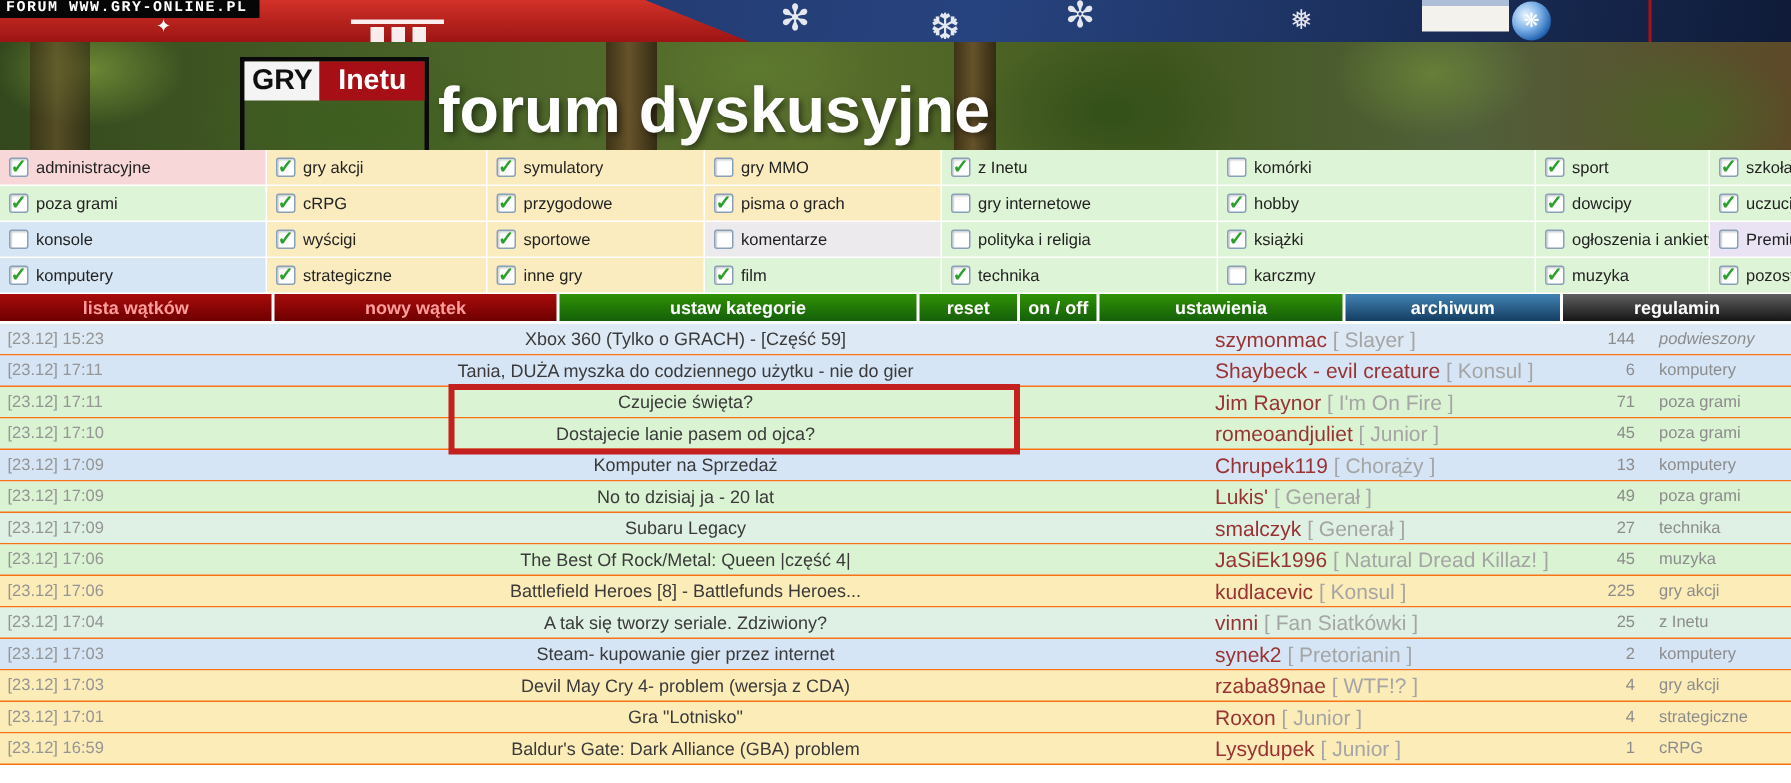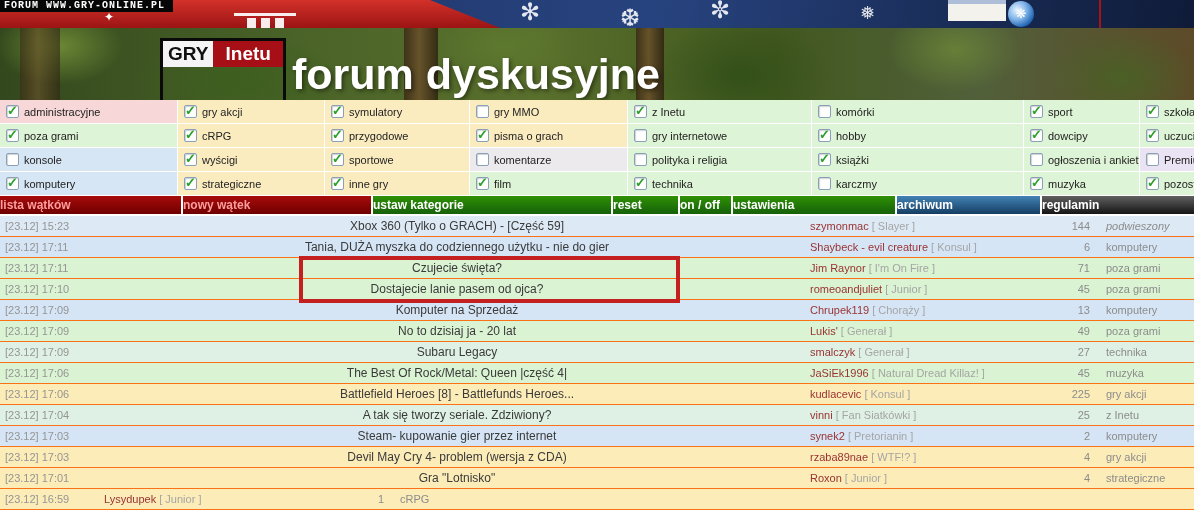--- a/index.html
+++ b/index.html
@@ -63,39 +63,39 @@
   .cell.pink { background:#f7d7d7; } .cell.yellow { background:#fbecc0; }
   .cell.green { background:#def4d6; } .cell.blue { background:#d6e6f5; }
   .cell.lavender { background:#e9e3f3; } .cell.gray { background:#eceaec; }
   .cb { width:13px; height:13px; min-width:13px; background:#fff; border:1px solid #88a0b8;
         border-radius:2px; position:relative; box-shadow:inset 1px 1px 1px rgba(0,0,0,.18); }
   .cb.on::after { content:"✓"; position:absolute; left:0px; top:-3px; color:#2ba12b;
                   font-weight:bold; font-size:13px; }
 
   
   .nav { height:18px; display:flex; gap:2px; background:#fff; margin-bottom:2px; }
-  .navbtn { display:flex; align-items:center; justify-content:flex-start; font-size:12px;
+  .navbtn { display:flex; align-items:center; justify-content:center; font-size:12px;
             font-weight:bold; cursor:pointer; }
   .navbtn.red  { background:linear-gradient(#a80b0b,#6f0000); color:#ff9d9d; }
   .navbtn.green{ background:linear-gradient(#2f9104,#15600a); color:#fff; }
   .navbtn.blue { background:linear-gradient(#4283b4,#143d62); color:#fff; }
   .navbtn.dark { background:linear-gradient(#606060,#151515); color:#fff; }
   .w1{width:181px} .w2{width:188px} .w3{width:238px} .w4{width:65px}
   .w5{width:51px} .w6{width:162px} .w7{width:143px} .w8{flex:1}
 
   
   .threads { background:#fff; }
   .row { height:21px; display:flex; align-items:center; border-bottom:1px solid #f97316; }
   .row.pinned { background:#dde9f4; } .row.blue { background:#d5e5f6; }
   .row.green  { background:#daf3d2; } .row.mint { background:#def1e4; }
   .row.yellow { background:#fcecb8; }
   .time { width:104px; min-width:104px; padding-left:5px; color:#959595; font-size:11px; }
   .title { flex:1; text-align:center; color:#3a3a3a; font-size:12px; text-decoration:none;
            overflow:hidden; white-space:nowrap; }
-  .author { width:242px; min-width:242px; font-size:11px; color:#993333; cursor:pointer;
+  .author { width:242px; min-width:242px; font-size:14px; color:#993333; cursor:pointer;
             overflow:hidden; white-space:nowrap; }
   .author .rank { color:#a5a5a5; }
   .count { width:38px; min-width:38px; text-align:right; color:#8c8c8c; font-size:11px; }
   .cat { width:104px; min-width:104px; padding-left:16px; color:#8c8c8c; font-size:11px;
          overflow:hidden; white-space:nowrap; }
   .row.pinned .cat { font-style:italic; }
 
   
   .annotation { position:absolute; left:299px; top:256px; width:381px; height:47px;
                 border:4px solid #c3201f; pointer-events:none; z-index:5; }
@@ -385,20 +385,21 @@
       </div>
     <div class="row yellow">
         <span class="time">[23.12] 17:01</span>
         <a class="title">Gra "Lotnisko"</a>
         <span class="author"><span>Roxon</span> <span class="rank">[ Junior ]</span></span>
         <span class="count">4</span>
         <span class="cat">strategiczne</span>
       </div>
     <div class="row yellow">
         <span class="time">[23.12] 16:59</span>
+        <a class="title">Baldur's Gate: Dark Alliance (GBA) problem</a>
         <span class="author"><span>Lysydupek</span> <span class="rank">[ Junior ]</span></span>
         <span class="count">1</span>
         <span class="cat">cRPG</span>
       </div>
   </div>
 
   <div class="annotation"></div>
 
 </div>
 

